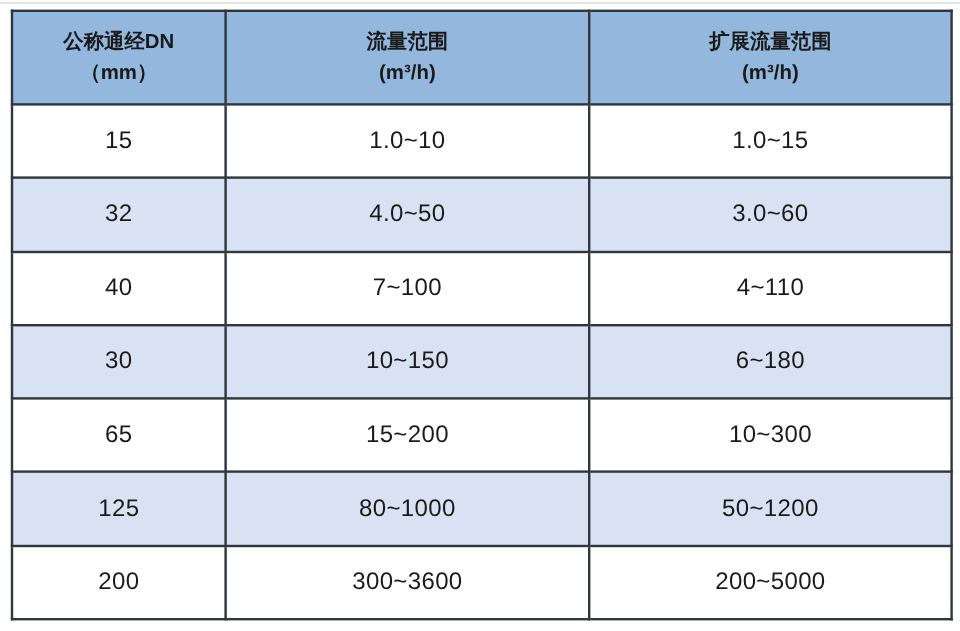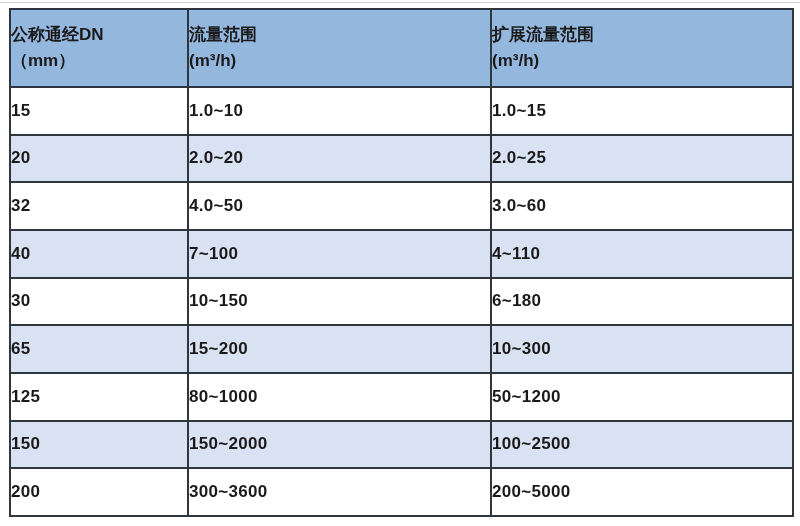--- a/index.html
+++ b/index.html
@@ -16,36 +16,36 @@
     background: #d2d2d2;
   }
   table.spec-table {
     position: absolute; left: 9px; top: 8px;
     width: 783px; height: 509px;
     border-collapse: collapse;
     table-layout: fixed;
   }
   .spec-table th, .spec-table td {
     border: 2px solid var(--border-color, #2f363d);
-    text-align: left;
+    text-align: center;
     vertical-align: middle;
     color: var(--text-color, #1a1a1a);
   }
   .spec-table thead tr { height: 78px; }
   .spec-table th {
     background: var(--header-bg, #94b7de);
     font-size: 17px;
     font-weight: bold;
   }
   .spec-table th .h-line { display: block; line-height: 26px; }
   .spec-table tbody tr { height: 35px; background: var(--row-bg, #ffffff); }
   .spec-table tbody tr:nth-child(even) { background: var(--row-alt-bg, #d9e2f3); }
   .spec-table td {
-    font-size: 17px;
-    font-weight: bold;
+    font-size: 20px;
+    font-weight: normal;
     letter-spacing: 0.3px;
   }
 </style>
 </head>
 <body>
 
 <div class="page">
   <div class="page-edge-line"></div>
 
   <table class="spec-table">
@@ -70,25 +70,20 @@
         </th>
       </tr>
     </thead>
     <tbody>
       <tr>
         <td>15</td>
         <td>1.0~10</td>
         <td>1.0~15</td>
       </tr>
       <tr>
-        <td>20</td>
-        <td>2.0~20</td>
-        <td>2.0~25</td>
-      </tr>
-      <tr>
         <td>32</td>
         <td>4.0~50</td>
         <td>3.0~60</td>
       </tr>
       <tr>
         <td>40</td>
         <td>7~100</td>
         <td>4~110</td>
       </tr>
       <tr>
@@ -100,24 +95,19 @@
         <td>65</td>
         <td>15~200</td>
         <td>10~300</td>
       </tr>
       <tr>
         <td>125</td>
         <td>80~1000</td>
         <td>50~1200</td>
       </tr>
       <tr>
-        <td>150</td>
-        <td>150~2000</td>
-        <td>100~2500</td>
-      </tr>
-      <tr>
         <td>200</td>
         <td>300~3600</td>
         <td>200~5000</td>
       </tr>
     </tbody>
   </table>
 </div>
 
 </body></html>

